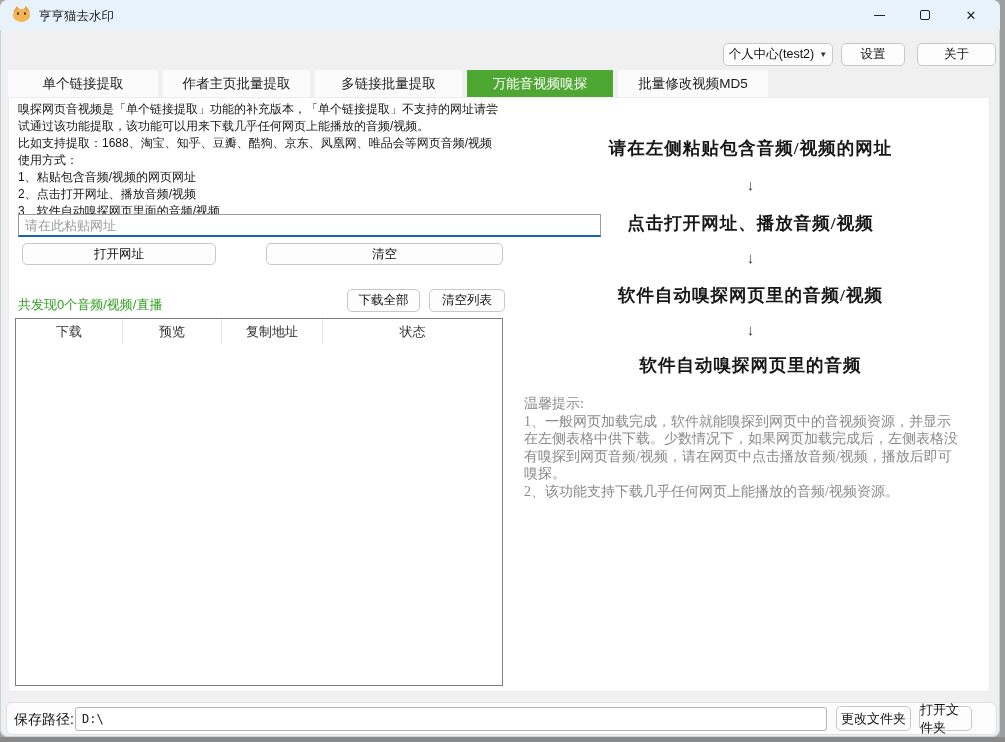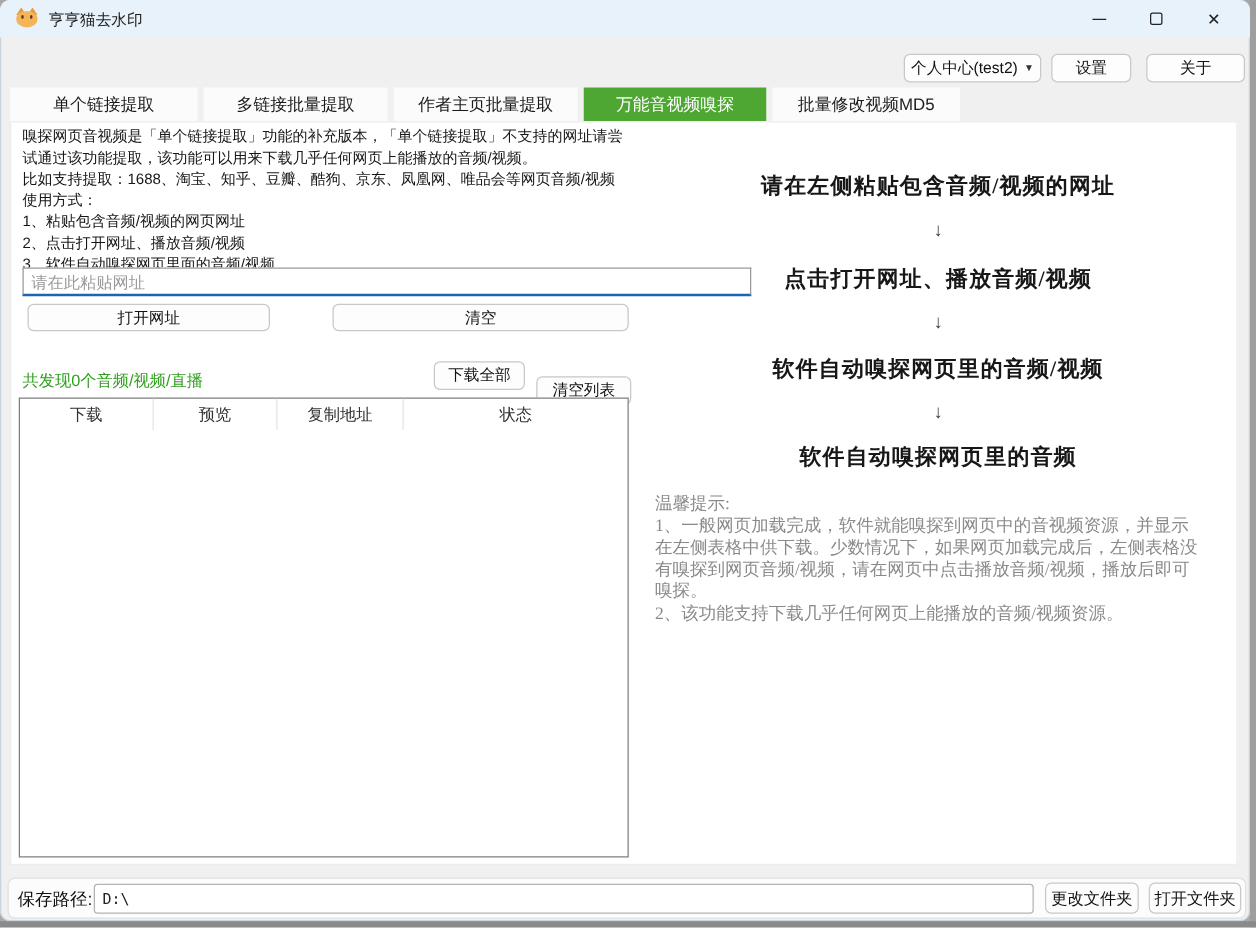--- a/index.html
+++ b/index.html
@@ -67,21 +67,21 @@
     position:absolute; left:18px; top:214px; width:583px; height:23px;
     border:1px solid #9a9a9a; border-bottom:2px solid #1866b4;
     padding:0 6px; font-size:13px; font-family:"Liberation Sans",sans-serif;
     color:#222; background:#fff; outline:none;
   }
   .url-input::placeholder { color:#9b9b9b; }
   #open-url-btn { left:22px; top:243px; width:194px; height:22px; }
   #clear-btn   { left:266px; top:243px; width:237px; height:22px; }
   .status { position:absolute; left:18px; top:296px; font-size:13px; color:#2e9f1d; }
   #download-all-btn { left:347px; top:289px; width:73px; height:23px; }
-  #clear-list-btn   { left:429px; top:301px; width:76px; height:23px; }
+  #clear-list-btn   { left:429px; top:289px; width:76px; height:23px; }
   .table {
     position:absolute; left:15px; top:318px; width:488px; height:368px;
     background:#fff; border:1px solid #7f7f7f;
   }
   .thead { display:flex; height:25px; }
   .th {
     display:flex; align-items:center; justify-content:center;
     font-size:13px; color:#2f2f2f; border-right:1px solid #e3e3e3;
   }
   .th:last-child { border-right:none; }
@@ -111,21 +111,21 @@
     position:absolute; left:6px; top:702px; width:991px; height:33px;
     background:#fcfcfc; border:1px solid #e0e0e0; border-radius:6px;
   }
   .save-label { position:absolute; left:14px; top:711px; font-size:14px; color:#111; }
   .path-input {
     position:absolute; left:75px; top:707px; width:752px; height:24px;
     border:1px solid #b3b3b3; border-radius:3px; background:#fff;
     padding:0 6px; font-family:"DejaVu Sans Mono",monospace; font-size:12px; color:#222; outline:none;
   }
   #change-folder-btn { left:836px; top:706px; width:75px; height:25px; font-size:13px; }
-  #open-folder-btn  { left:919px; top:706px; width:74px; height:25px; font-size:13px; }
+  #open-folder-btn  { left:919px; top:706px; width:53px; height:25px; font-size:13px; }
   
   .edge-right { position:absolute; right:0; top:0; width:5px; height:742px; background:#9e9e9e; }
   .edge-bottom { position:absolute; left:0; top:737px; width:1005px; height:5px; background:#8a8a8a; }
 </style>
 </head>
 <body>
 
 <div class="window">
 
   <div class="titlebar">
@@ -159,24 +159,24 @@
   </div>
   <div class="btn" id="about-btn">
     <span>关于</span>
   </div>
 
   <div class="tabs">
     <div class="tab" style="width:150px">
         <span>单个链接提取</span>
       </div>
     <div class="tab" style="width:147px">
+        <span>作者主页批量提取</span>
+      </div>
+    <div class="tab" style="width:147px">
         <span>多链接批量提取</span>
-      </div>
-    <div class="tab" style="width:147px">
-        <span>作者主页批量提取</span>
       </div>
     <div class="tab active" style="width:146px">
         <span>万能音视频嗅探</span>
       </div>
     <div class="tab" style="width:150px">
         <span>批量修改视频MD5</span>
       </div>
   </div>
 
   <div class="content"></div>

